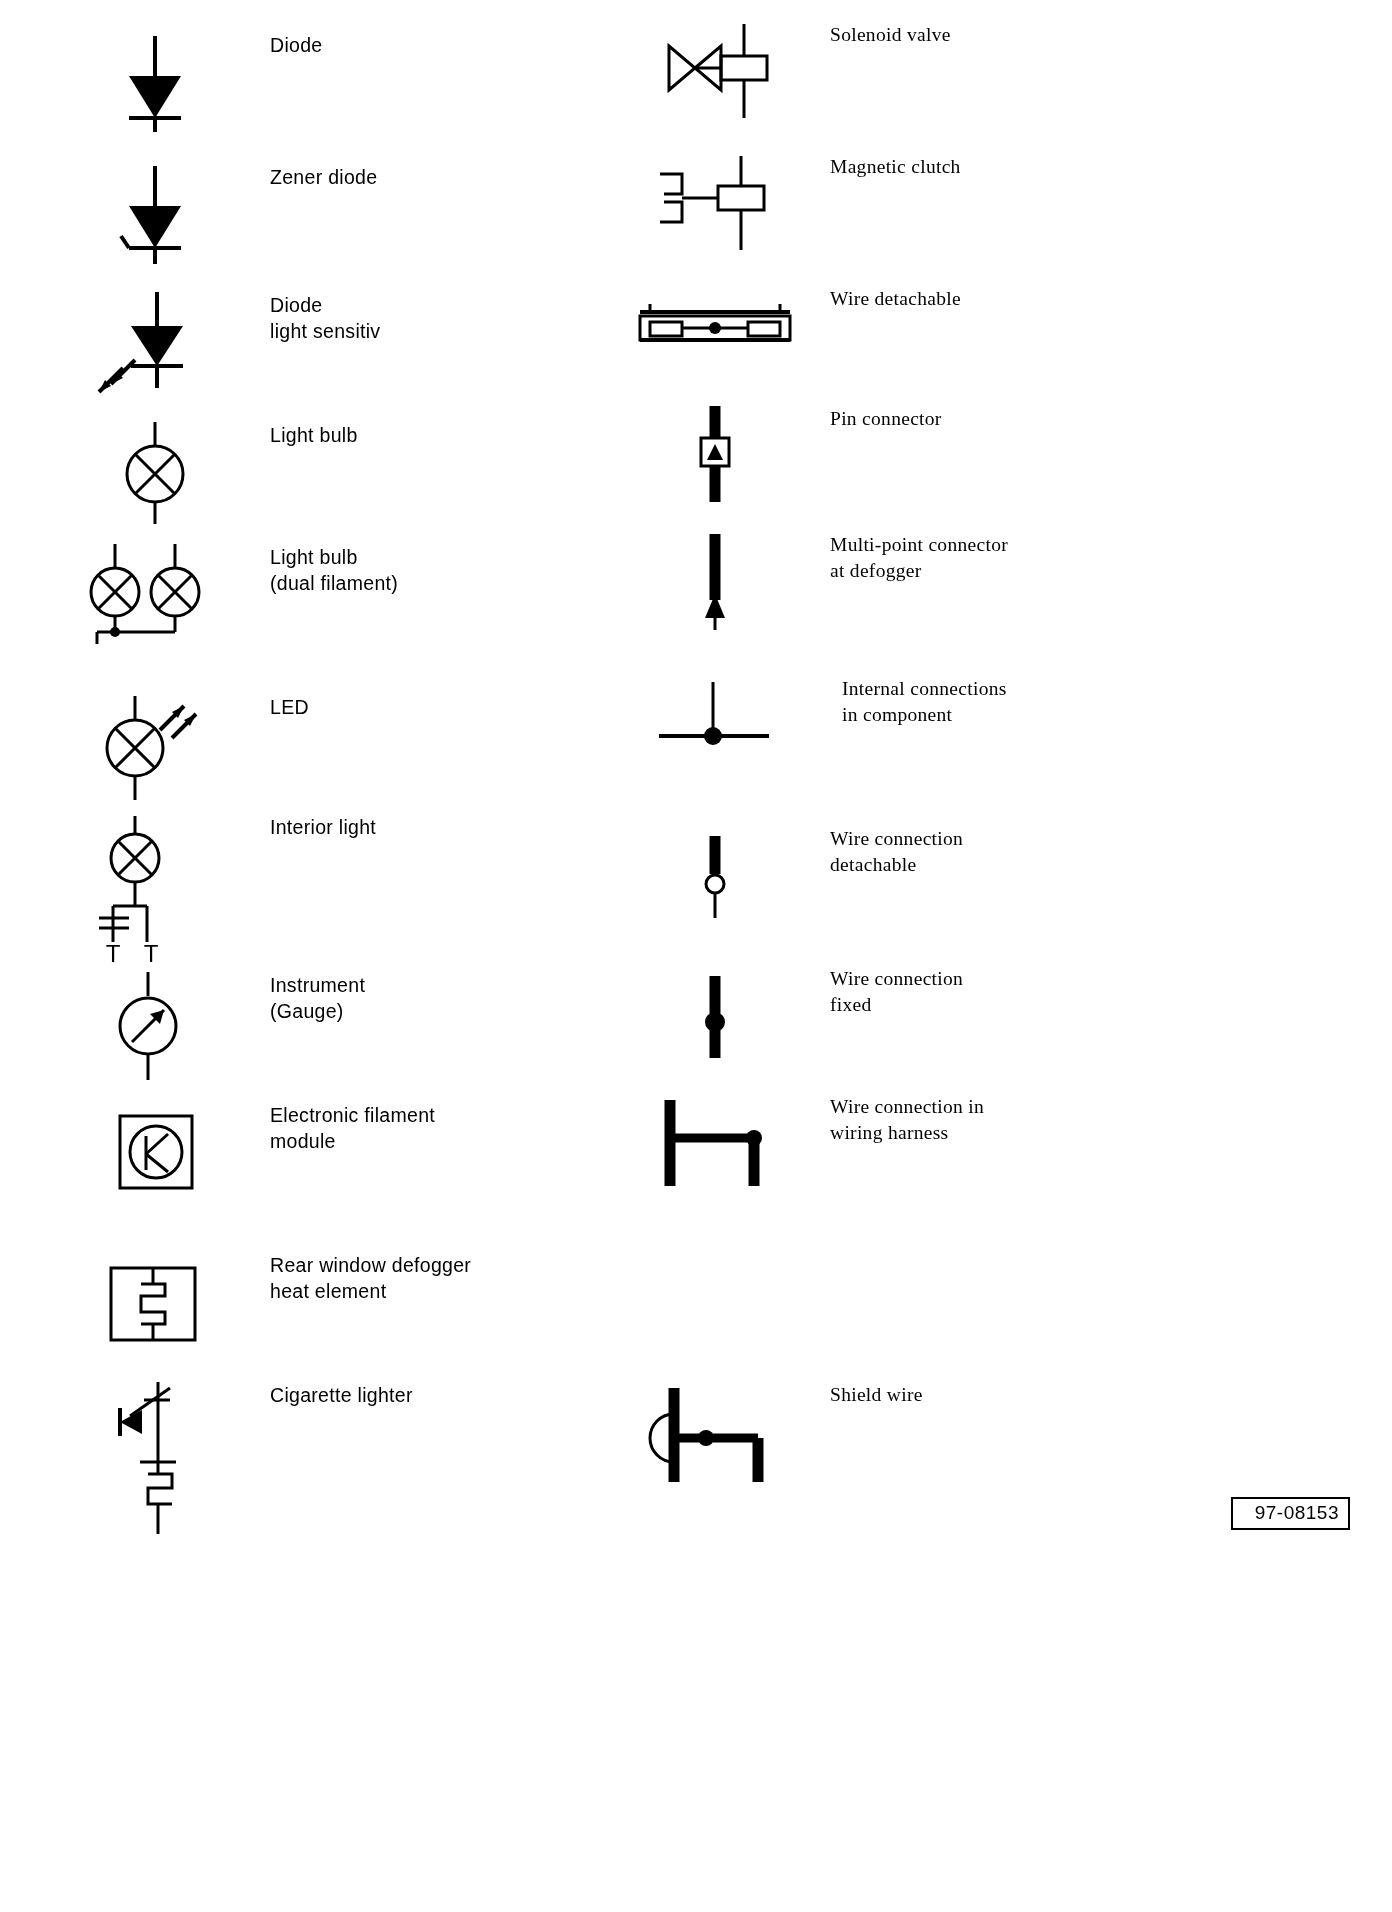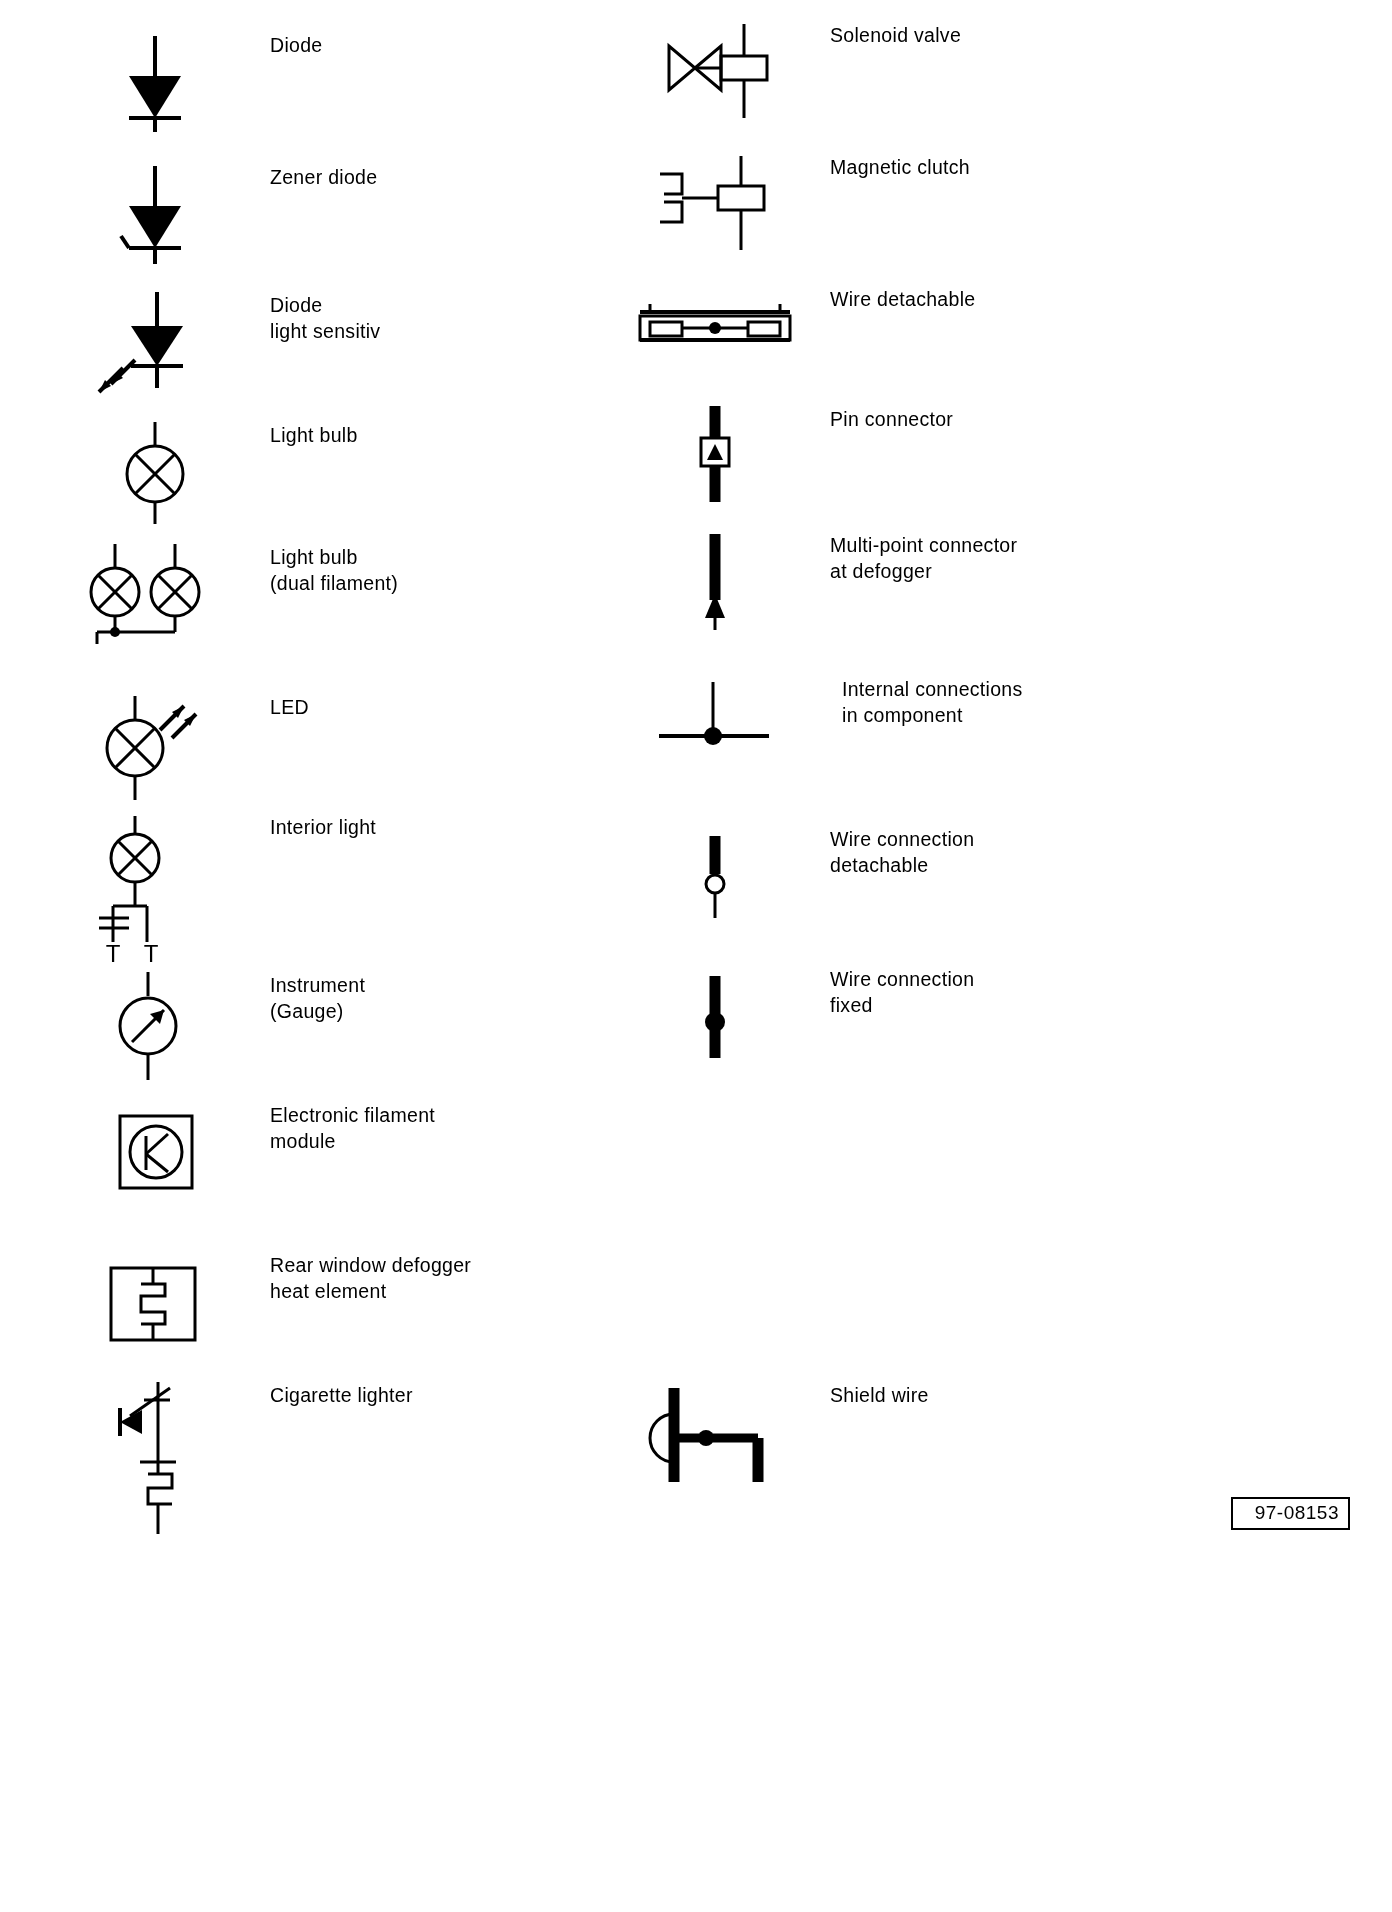--- a/index.html
+++ b/index.html
@@ -20,21 +20,21 @@
     width: 1392px;
     height: 1568px;
   }
   .column {
     position: absolute;
     top: 0;
     width: 640px;
     height: 1850px;
   }
   .col-left  { left: 40px; }
-  .col-right { left: 600px; }
+  .col-right { left: 600px; font-family: Liberation Serif, serif; }
 
   .row {
     position: absolute;
     left: 0;
     width: 640px;
     display: flex;
     align-items: flex-start;
   }
   .sym {
     width: 230px;
@@ -346,20 +346,32 @@
         <svg width="120" height="110" viewBox="0 0 120 110">
           <line x1="60" y1="14" x2="60" y2="52" stroke="#000" stroke-width="11"></line>
           <circle cx="60" cy="60" r="10" fill="#000"></circle>
           <line x1="60" y1="68" x2="60" y2="96" stroke="#000" stroke-width="11"></line>
         </svg>
       </div>
       <div class="label">Wire connection
 fixed</div>
     </div>
 
+    <div class="row" style="top:1090px;">
+      <div class="sym">
+        <svg width="170" height="110" viewBox="0 0 170 110">
+          <line x1="40" y1="10" x2="40" y2="96" stroke="#000" stroke-width="11"></line>
+          <line x1="40" y1="48" x2="124" y2="48" stroke="#000" stroke-width="9"></line>
+          <line x1="124" y1="48" x2="124" y2="96" stroke="#000" stroke-width="11"></line>
+          <circle cx="124" cy="48" r="8" fill="#000"></circle>
+        </svg>
+      </div>
+      <div class="label">Wire connection in
+wiring harness</div>
+    </div>
 
 
     <div class="row" style="top:1378px;">
       <div class="sym">
         <svg width="170" height="120" viewBox="0 0 170 120">
           <line x1="44" y1="10" x2="44" y2="104" stroke="#000" stroke-width="11"></line>
           <path d="M44,36 A24,24 0 1,0 44,84" fill="none" stroke="#000" stroke-width="3"></path>
           <line x1="44" y1="60" x2="128" y2="60" stroke="#000" stroke-width="9"></line>
           <circle cx="76" cy="60" r="8" fill="#000"></circle>
           <line x1="128" y1="60" x2="128" y2="104" stroke="#000" stroke-width="11"></line>

